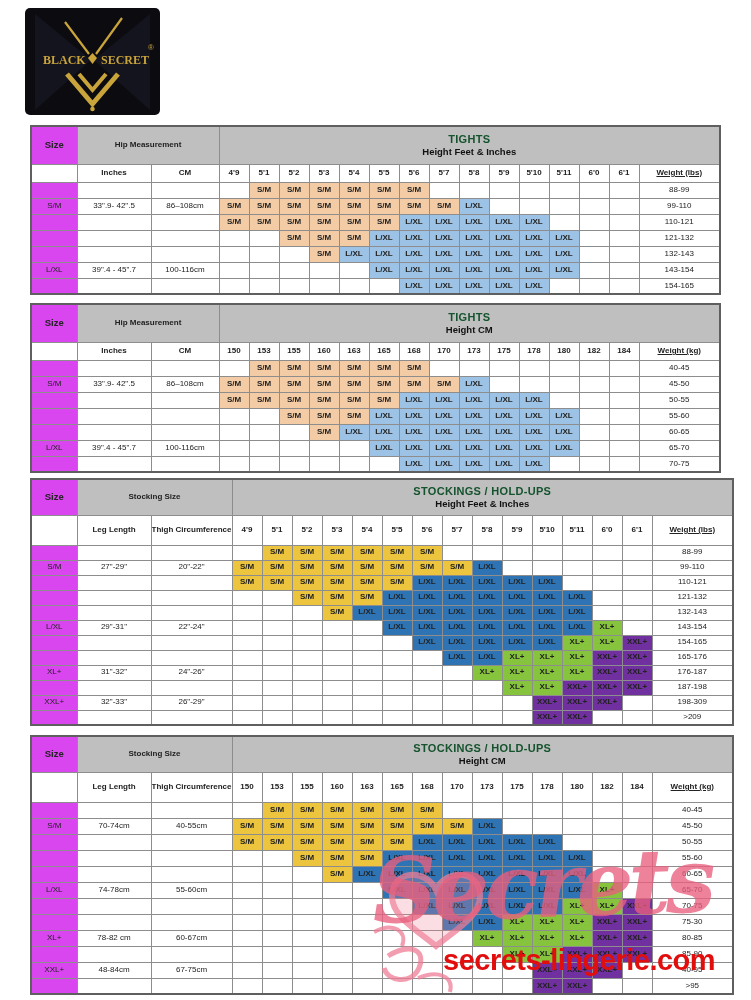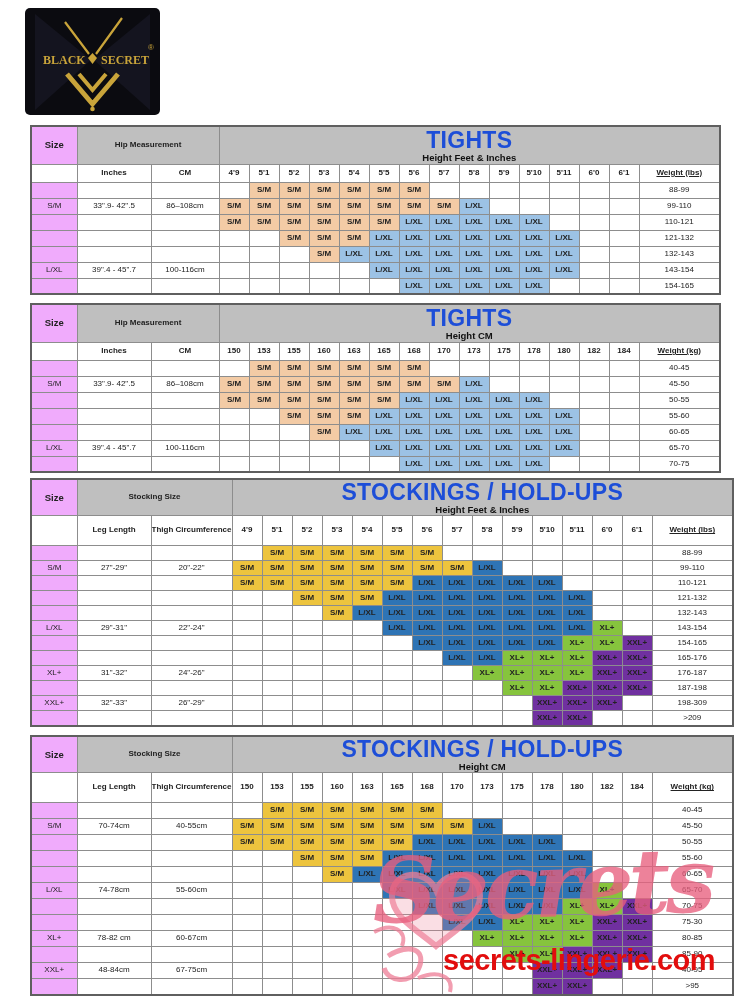--- a/index.html
+++ b/index.html
@@ -11,25 +11,25 @@
   .logo-box{position:absolute;left:25px;top:8px;width:135px;height:107px;}
   
   .table-host{position:absolute;left:30px;z-index:1;}
   .t1{top:125px}.t2{top:303px}.t3{top:478px}.t4{top:735px}
   table.chart{border-collapse:collapse;table-layout:fixed;background:#fff;border:2px solid #5f5f5f;}
   .chart th,.chart td{
     border:1px solid #8d8d8d;padding:0;text-align:center;vertical-align:middle;
     overflow:hidden;white-space:nowrap;font-size:8px;line-height:1.05;color:#222;
   }
   .hd1{background:#bfbfbf;}
-  .ttl .big{font-size:23px;font-weight:bold;color:#1d4ed8;letter-spacing:.3px;}
+  .ttl .big{font-size:11px;font-weight:bold;color:#14532d;letter-spacing:.3px;}
   .ttl .sub{font-size:9.5px;font-weight:bold;color:#111;margin-top:1px;}
   .grp{font-size:9.5px;font-weight:bold;}
   th.szh{font-size:9.5px;font-weight:bold;}
-  .sz{background:#f0abfc;border-right:3px solid #a9cfe3;}
+  .sz{background:#d946ef;border-right:3px solid #a9cfe3;}
   .szd{font-size:9px;text-align:left;padding-left:5px;color:#333;}
   .c2d,.c3d{font-size:9px;color:#3f3f3f;text-align:left;padding-left:6px;background:#fff;}
   .h2r th{background:#ffffff;}
   .c23{font-size:9px;font-weight:bold;}
   .left{text-align:left;padding-left:6px;}
   .wrap{white-space:normal;line-height:1.15;}
   .hh{font-size:8.5px;font-weight:bold;}
   .wh{font-size:9px;font-weight:bold;text-decoration:underline;}
   .mc{font-size:7px;font-weight:bold;}
   .wt{font-size:9px;color:#2e2e2e;}

